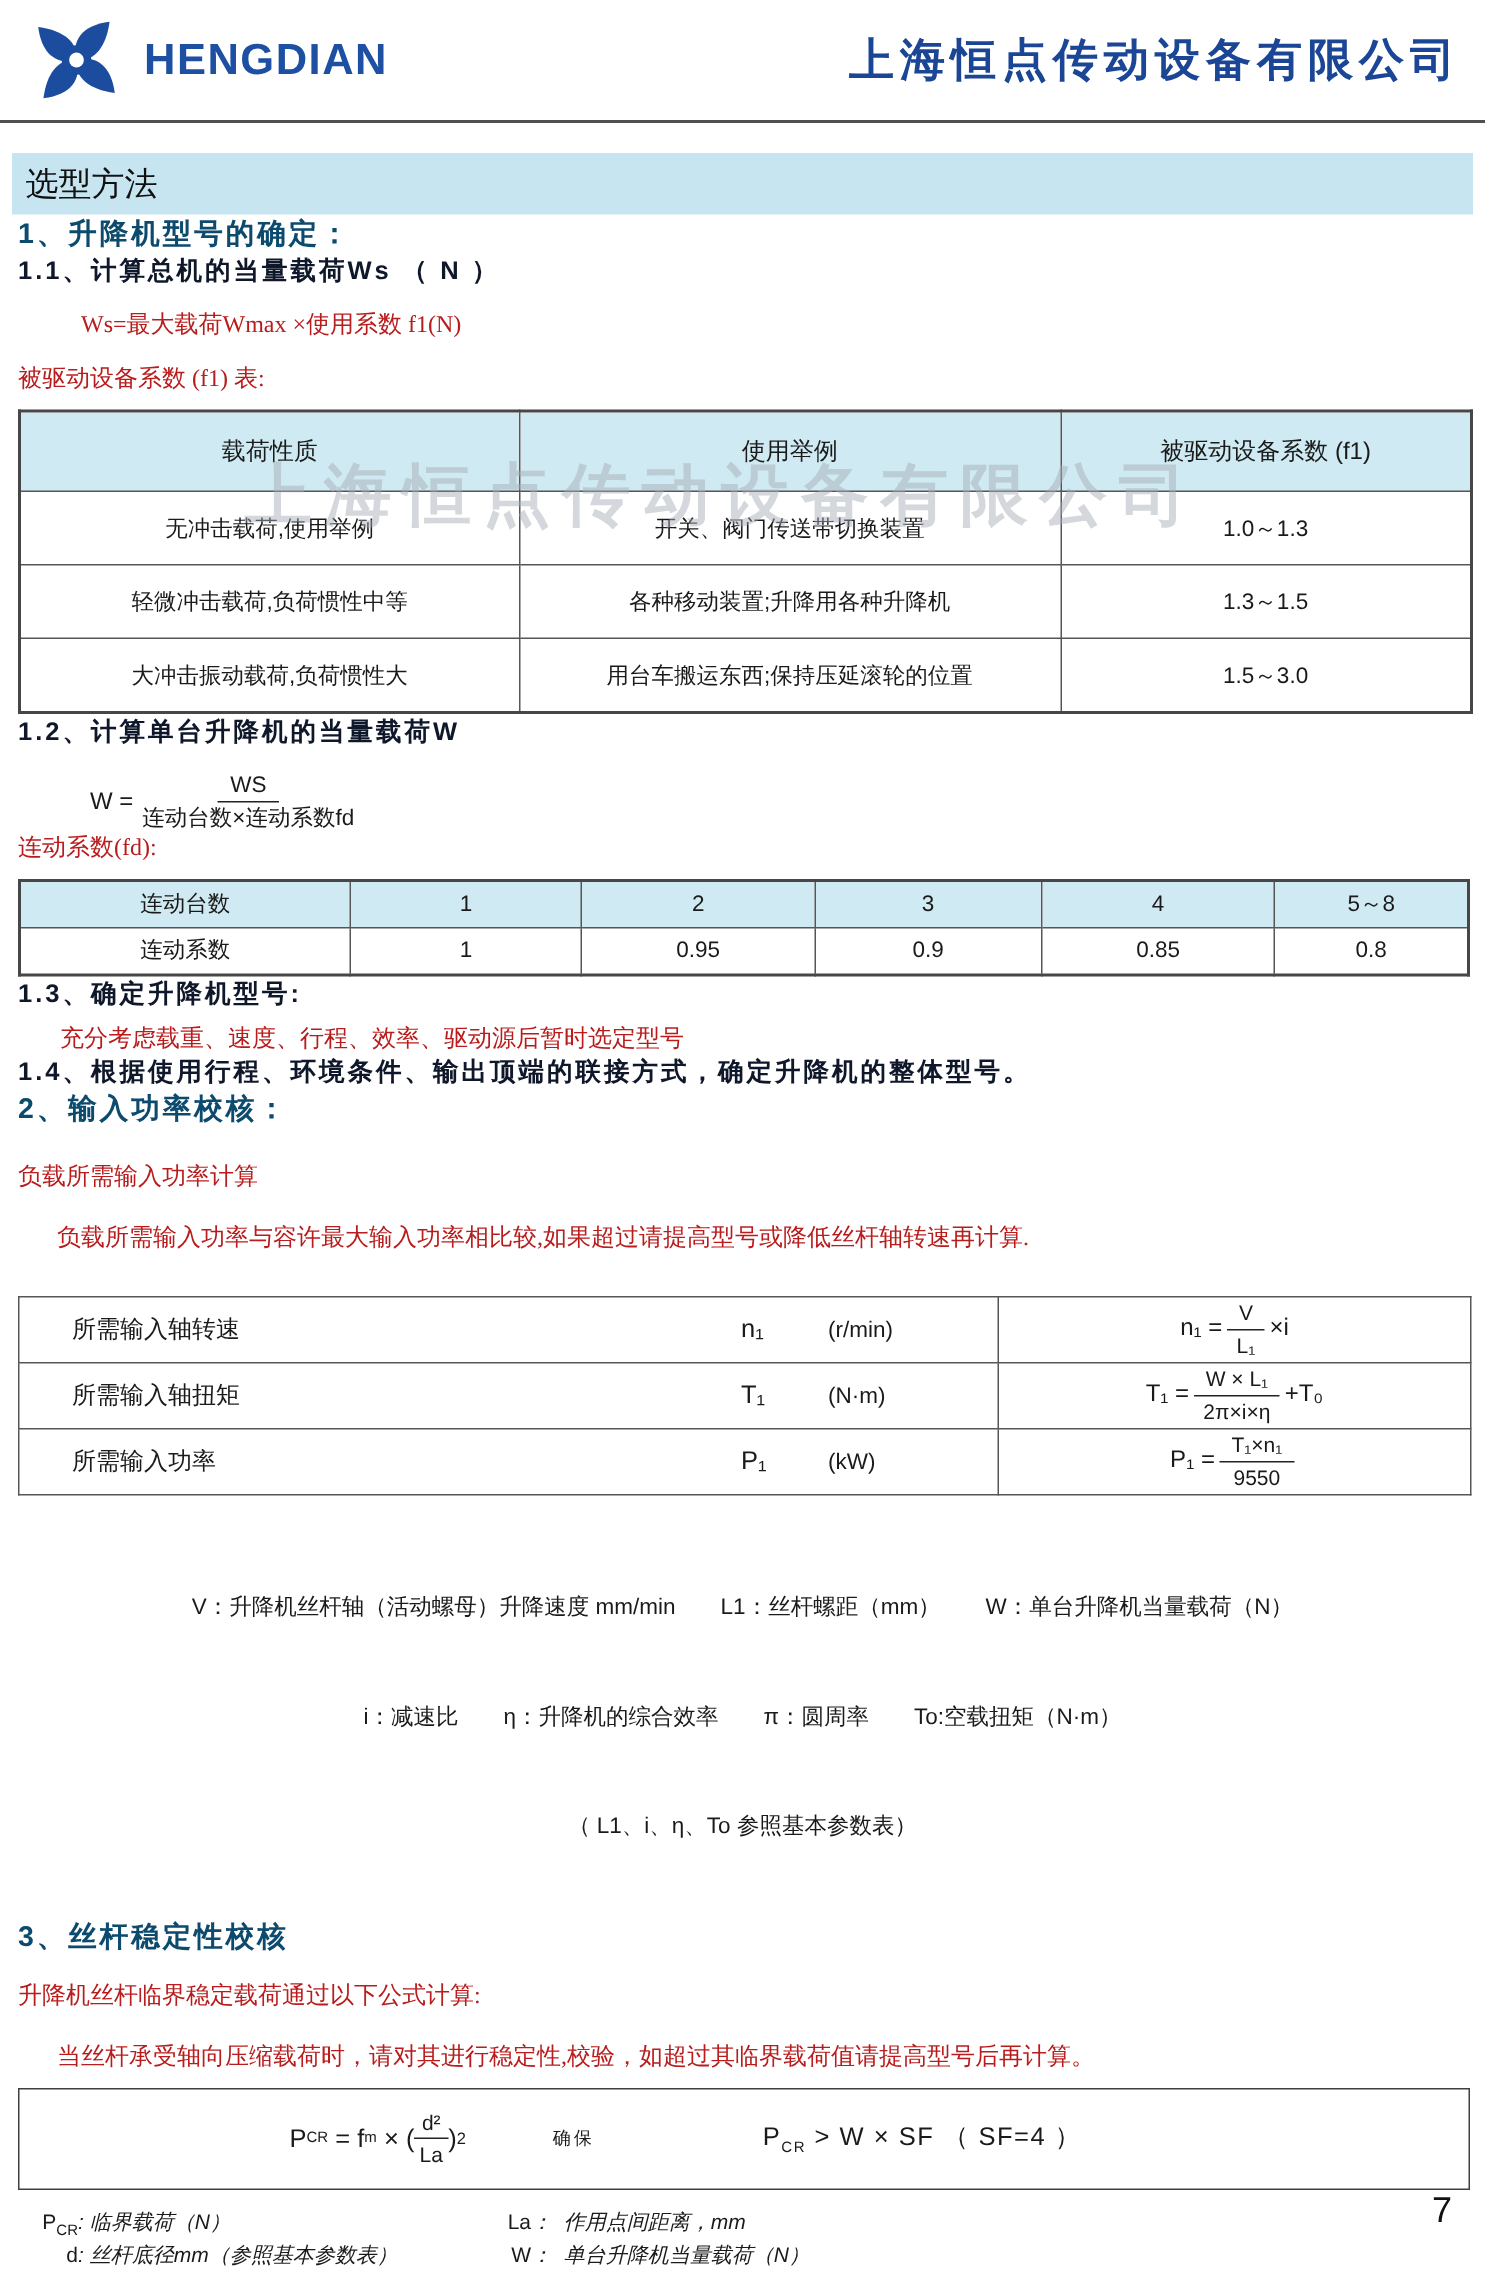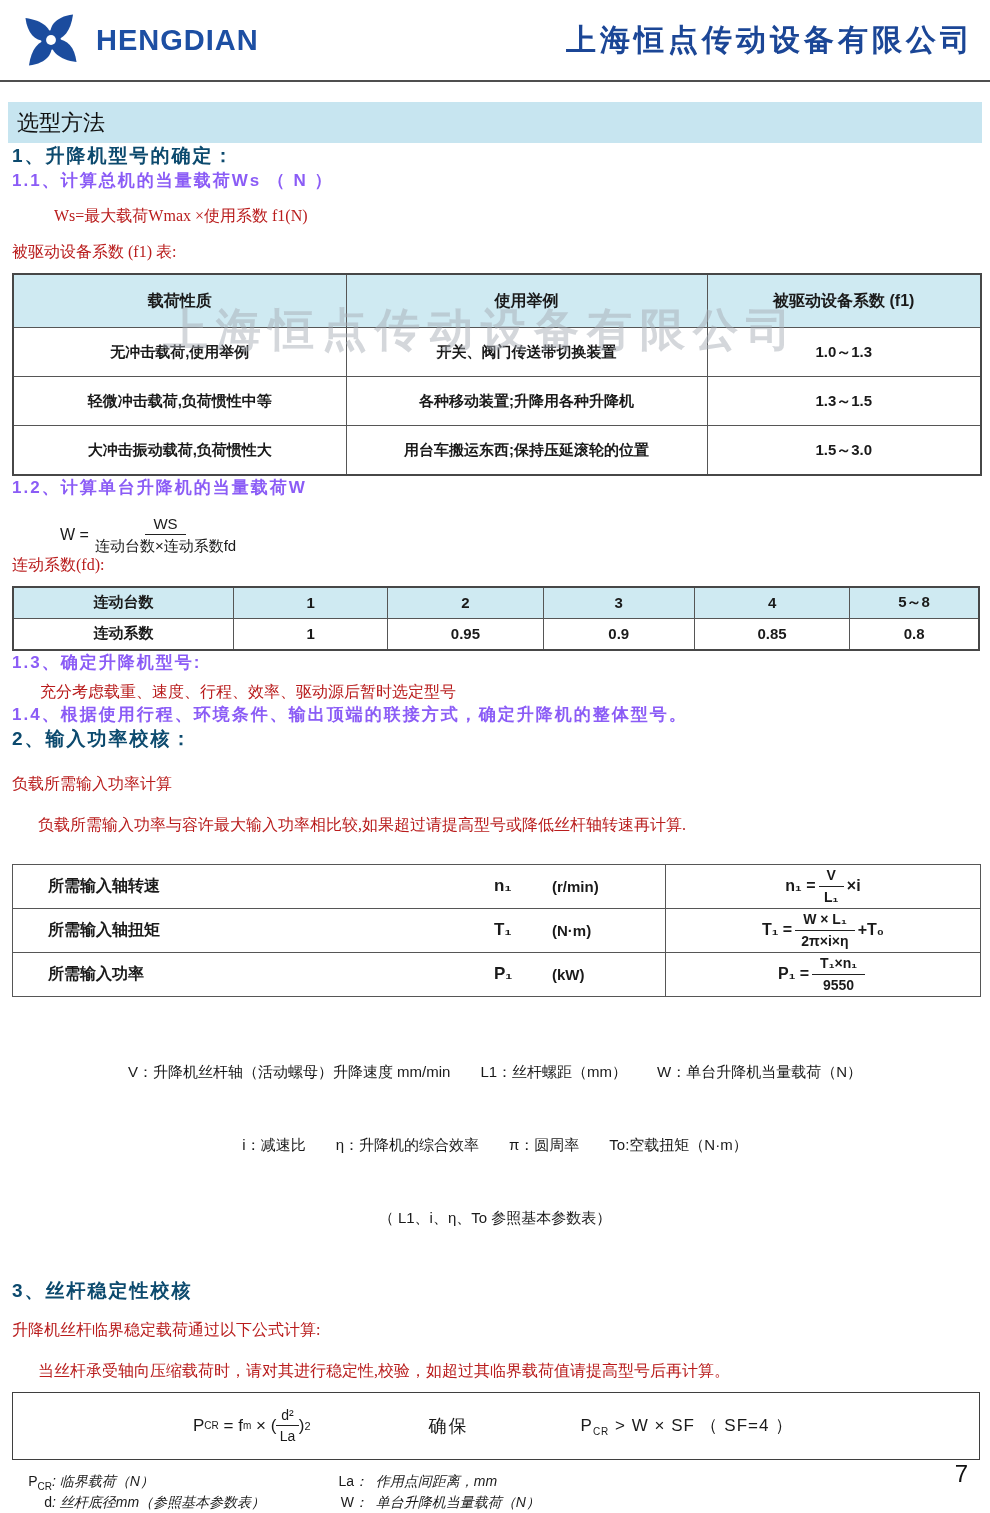--- a/index.html
+++ b/index.html
@@ -14,32 +14,32 @@
   .company{font-family:"Liberation Serif","DejaVu Serif",serif;font-weight:700;
            font-size:30px;color:#1b4696;letter-spacing:4px;white-space:nowrap;}
 
   
   .banner{margin:20px 8px 0 8px;height:41px;background:#c7e5f0;line-height:41px;
           padding-left:9px;font-size:22px;font-weight:500;color:#111;}
 
   
   .content{padding:0 12px;}
   h2.sec{font-size:19px;font-weight:700;color:#0c4a6e;letter-spacing:2px;margin:0;}
-  h3.sub{font-size:17px;font-weight:700;color:#8b5cf6;letter-spacing:2px;margin:0;}
+  h3.sub{font-size:17px;font-weight:700;color:#0f172a;letter-spacing:2px;margin:0;}
   .serifline{font-family:"Liberation Serif","DejaVu Serif",serif;font-size:16px;color:#b91c1c;}
   .m-s1{margin-top:32px;}
   .m-s11{margin-top:24px;}
   .ws-formula{margin:14px 0 0 42px;}
   .cap1{margin-top:15px;}
 
   
   table{border-collapse:collapse;table-layout:fixed;width:968px;margin:10px auto 0;}
   table, th, td{border:1px solid #565656;}
   table{border-width:2px;border-color:#474747;}
-  th,td{text-align:center;vertical-align:middle;font-weight:700;padding:0 4px;
+  th,td{text-align:center;vertical-align:middle;font-weight:400;padding:0 4px;
         overflow:hidden;white-space:nowrap;}
   .thead-blue{background:#cfeaf2;}
   .t-f1 th{height:52px;font-size:16px;}
   .t-f1 td{height:48px;font-size:15px;}
   .t-fd td{height:30px;font-size:15px;}
 
   
   .watermark{position:absolute;left:163px;top:300px;font-size:45px;letter-spacing:8px;
              font-family:"Liberation Serif","DejaVu Serif",serif;font-weight:700;
              color:rgba(165,172,180,.48);pointer-events:none;white-space:nowrap;z-index:5;}
@@ -75,21 +75,21 @@
 
   .m-s3{margin-top:42px;}
   .cap-s3{margin-top:16px;}
 
   
   .formula-box{margin:10px auto 0;width:968px;box-sizing:border-box;height:68px;
                border:1.5px solid #3f3f3f;display:flex;align-items:center;font-size:17px;}
   .sf-left{margin-left:180px;display:inline-flex;align-items:center;}
   .sf-left .frac .num,.sf-left .frac .den{font-size:14px;}
   .sf-left .frac .num{padding:0 5px 1px;}
-  .sf-ensure{margin-left:118px;font-size:18px;letter-spacing:2px;}
+  .sf-ensure{margin-left:58px;font-size:12px;letter-spacing:2px;}
   .sf-right{margin-left:112px;letter-spacing:1px;}
   sub{font-size:10px;}
   sup{font-size:11px;}
 
   
   .legend{display:flex;margin-top:13px;font-size:14px;font-weight:500;line-height:17px;}
   .lg-col{display:flex;flex-direction:column;}
   .lg-left{width:308px;}
   .lrow{display:flex;}
   .lterm{width:40px;text-align:right;}

